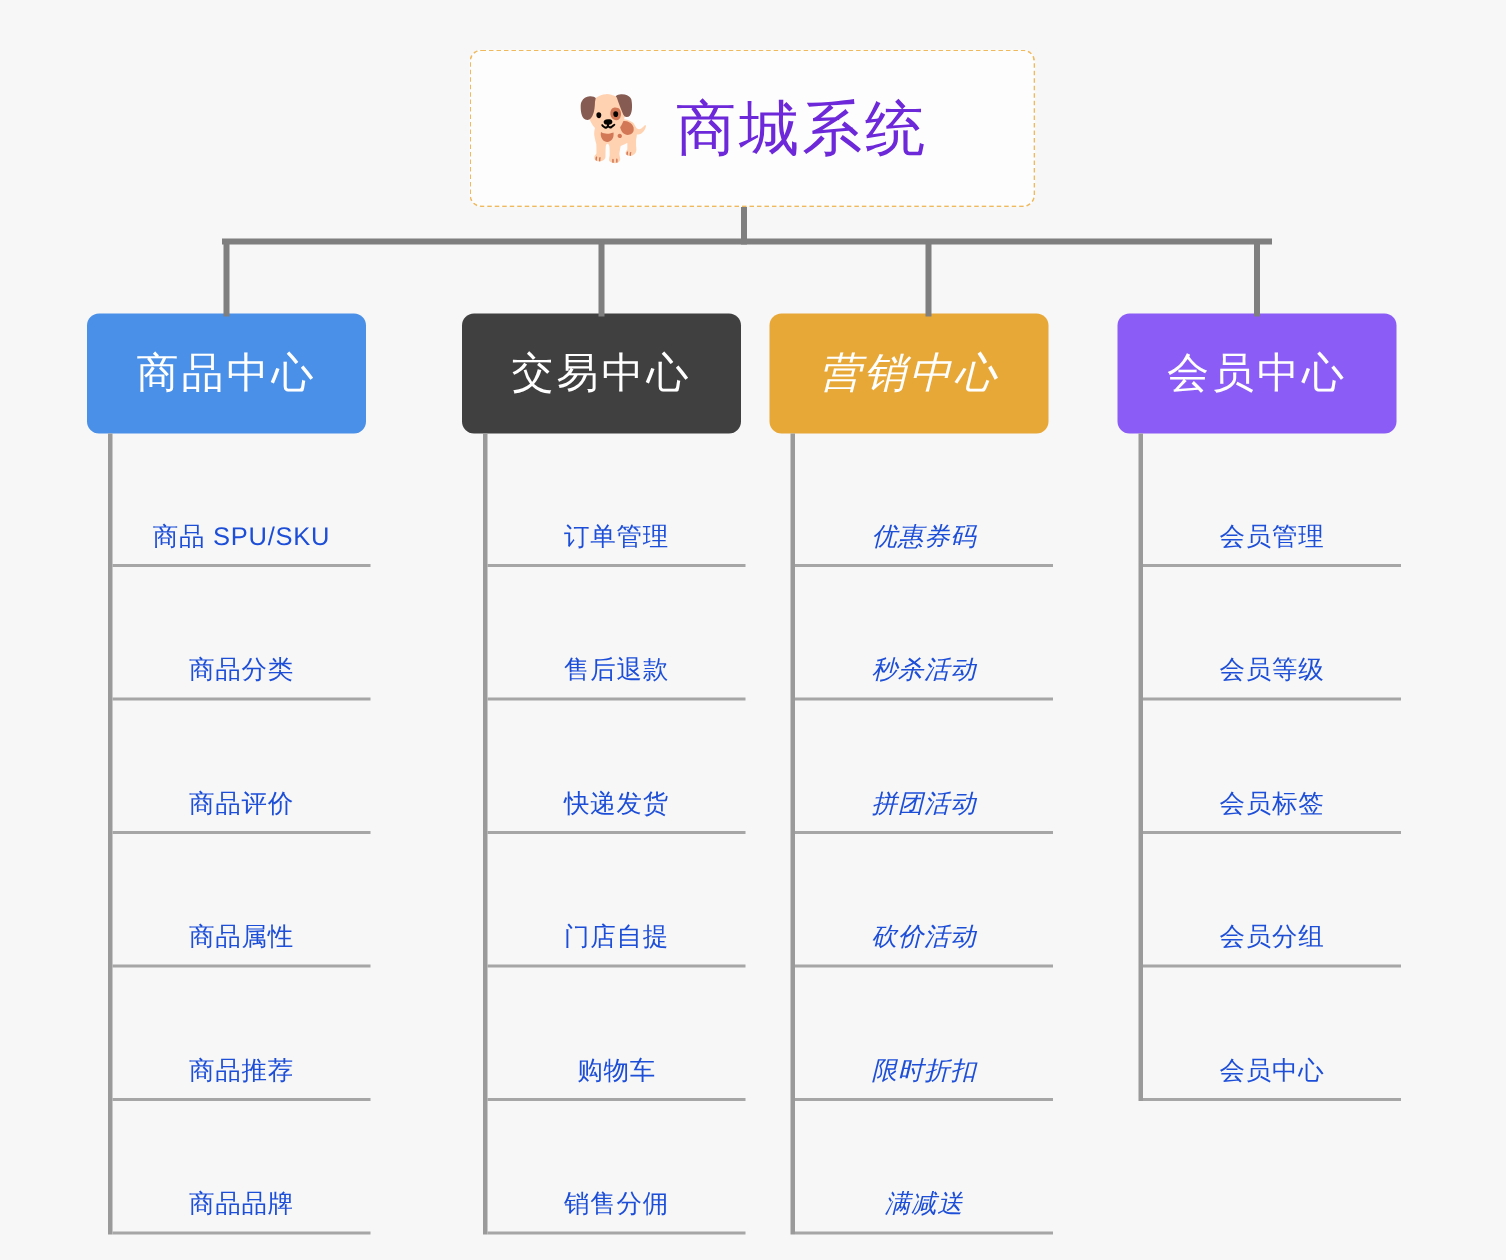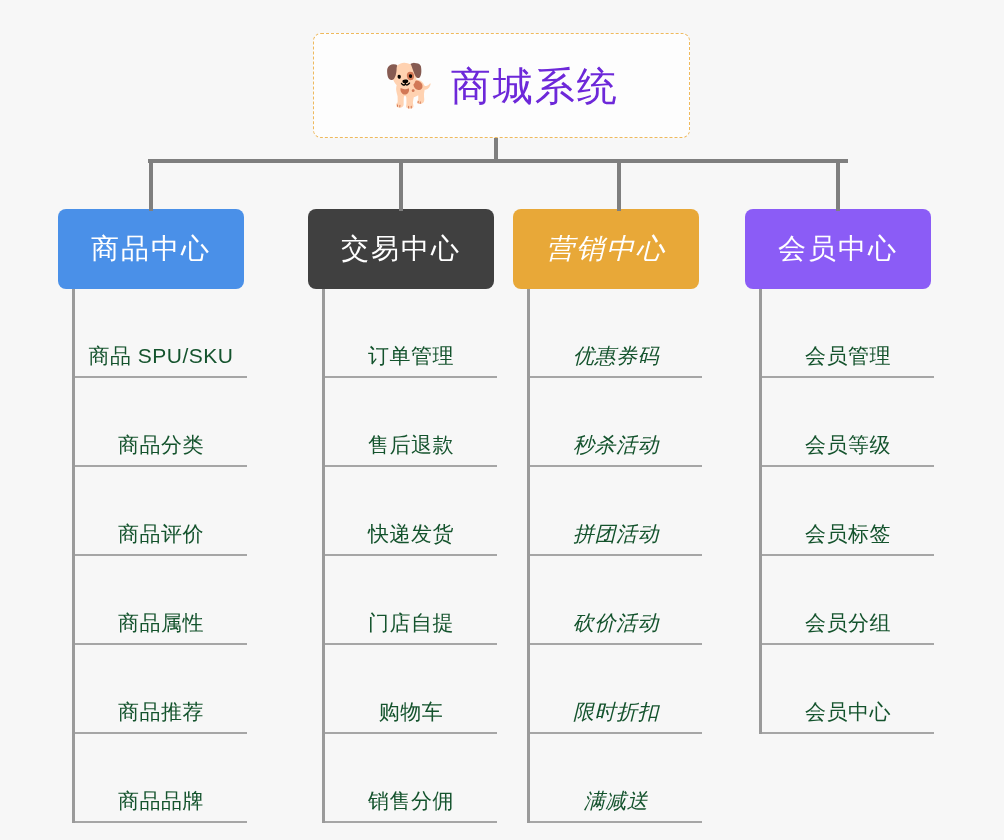--- a/index.html
+++ b/index.html
@@ -107,22 +107,22 @@
     position: relative;
     height: 89px;
     box-sizing: border-box;
     display: flex;
     align-items: flex-end;
     justify-content: center;
     padding-bottom: 8px;
     border-bottom: 2px solid #a6a6a6;
   }
   .leaf-label {
-    font-size: 21px;
-    color: #14532d;
+    font-size: 17px;
+    color: #1d4ed8;
     line-height: 1.15;
     white-space: nowrap;
     letter-spacing: 0.5px;
   }
 </style>
 </head>
 <body>
 
 <div id="canvas">
 

